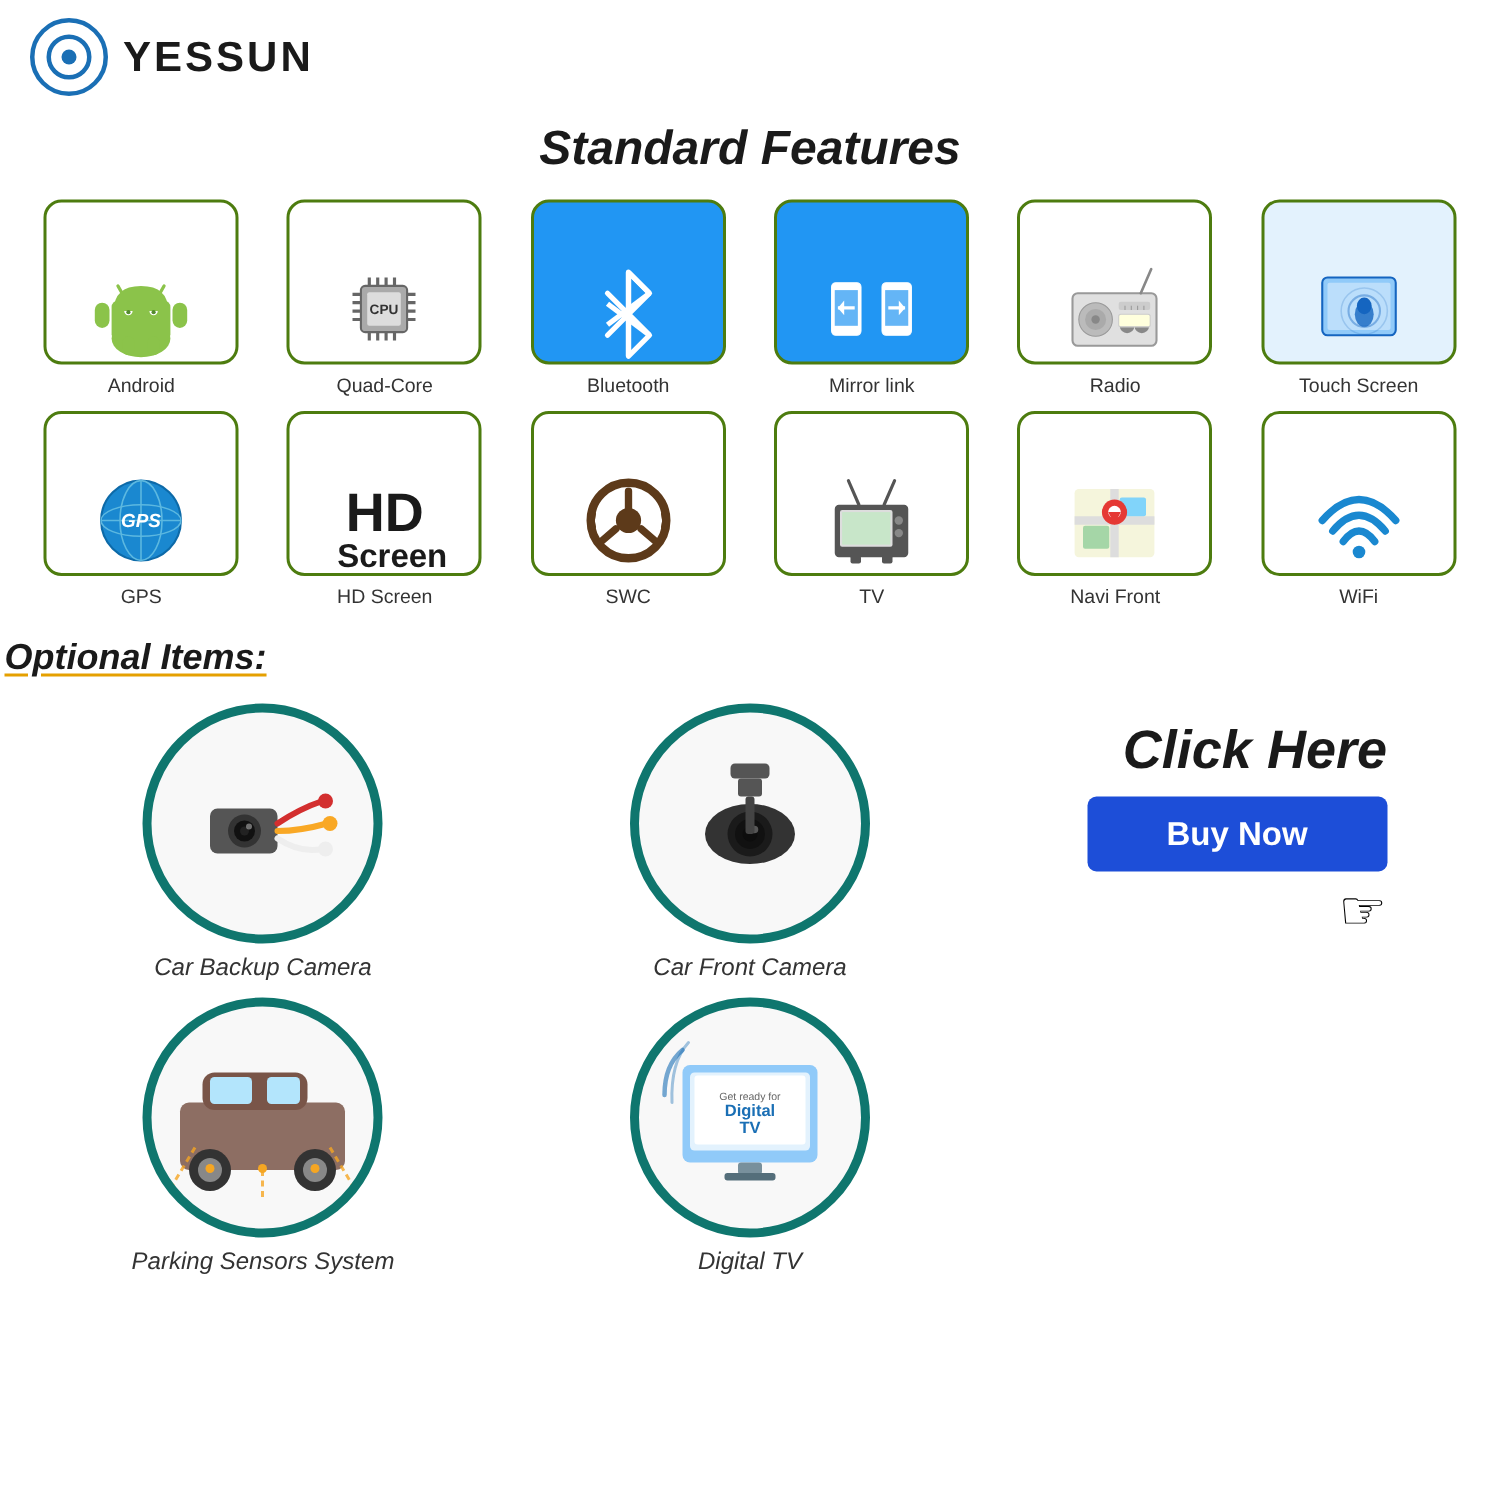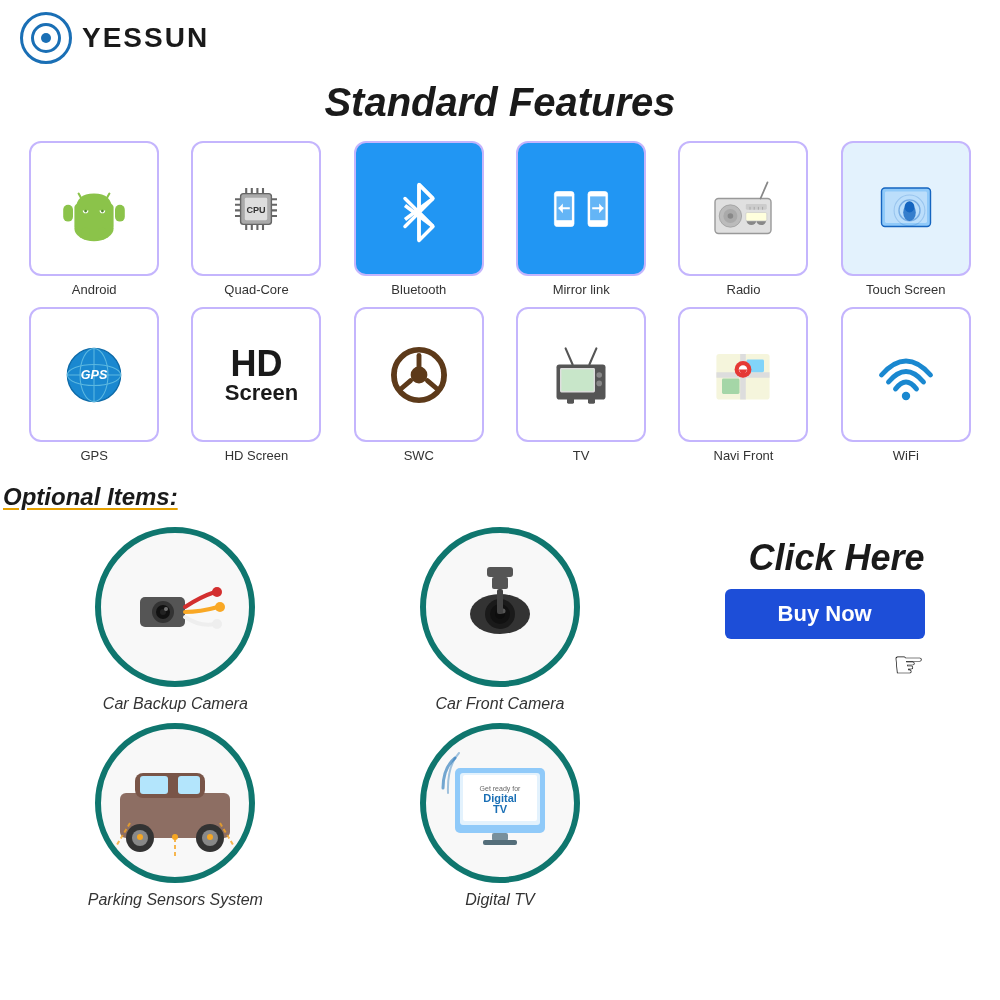--- a/index.html
+++ b/index.html
@@ -47,21 +47,21 @@
     .brand-name {
       font-size: 28px;
       font-weight: 900;
       color: #1a1a1a;
       letter-spacing: 2px;
     }
 
     
     .section-title {
       text-align: center;
-      font-size: 40px;
+      font-size: 32px;
       font-weight: 900;
       font-style: italic;
       color: #1a1a1a;
       padding: 10px 0 16px 0;
     }
 
     
     .features-grid {
       display: grid;
       grid-template-columns: repeat(6, 1fr);
@@ -69,25 +69,25 @@
       padding: 0 18px 10px 18px;
     }
     .feature-item {
       display: flex;
       flex-direction: column;
       align-items: center;
       gap: 6px;
     }
     .feature-box {
       width: 130px;
-      height: 135px;
-      border: 2px solid #c4b5fd;
+      height: 110px;
+      border: 2px solid #4d7c0f;
       border-radius: 12px;
       display: flex;
-      align-items: center;
+      align-items: flex-end;
       justify-content: center;
       background: #fff;
       overflow: hidden;
     }
     .feature-label {
       font-size: 13px;
       color: #333;
       text-align: center;
     }
 

